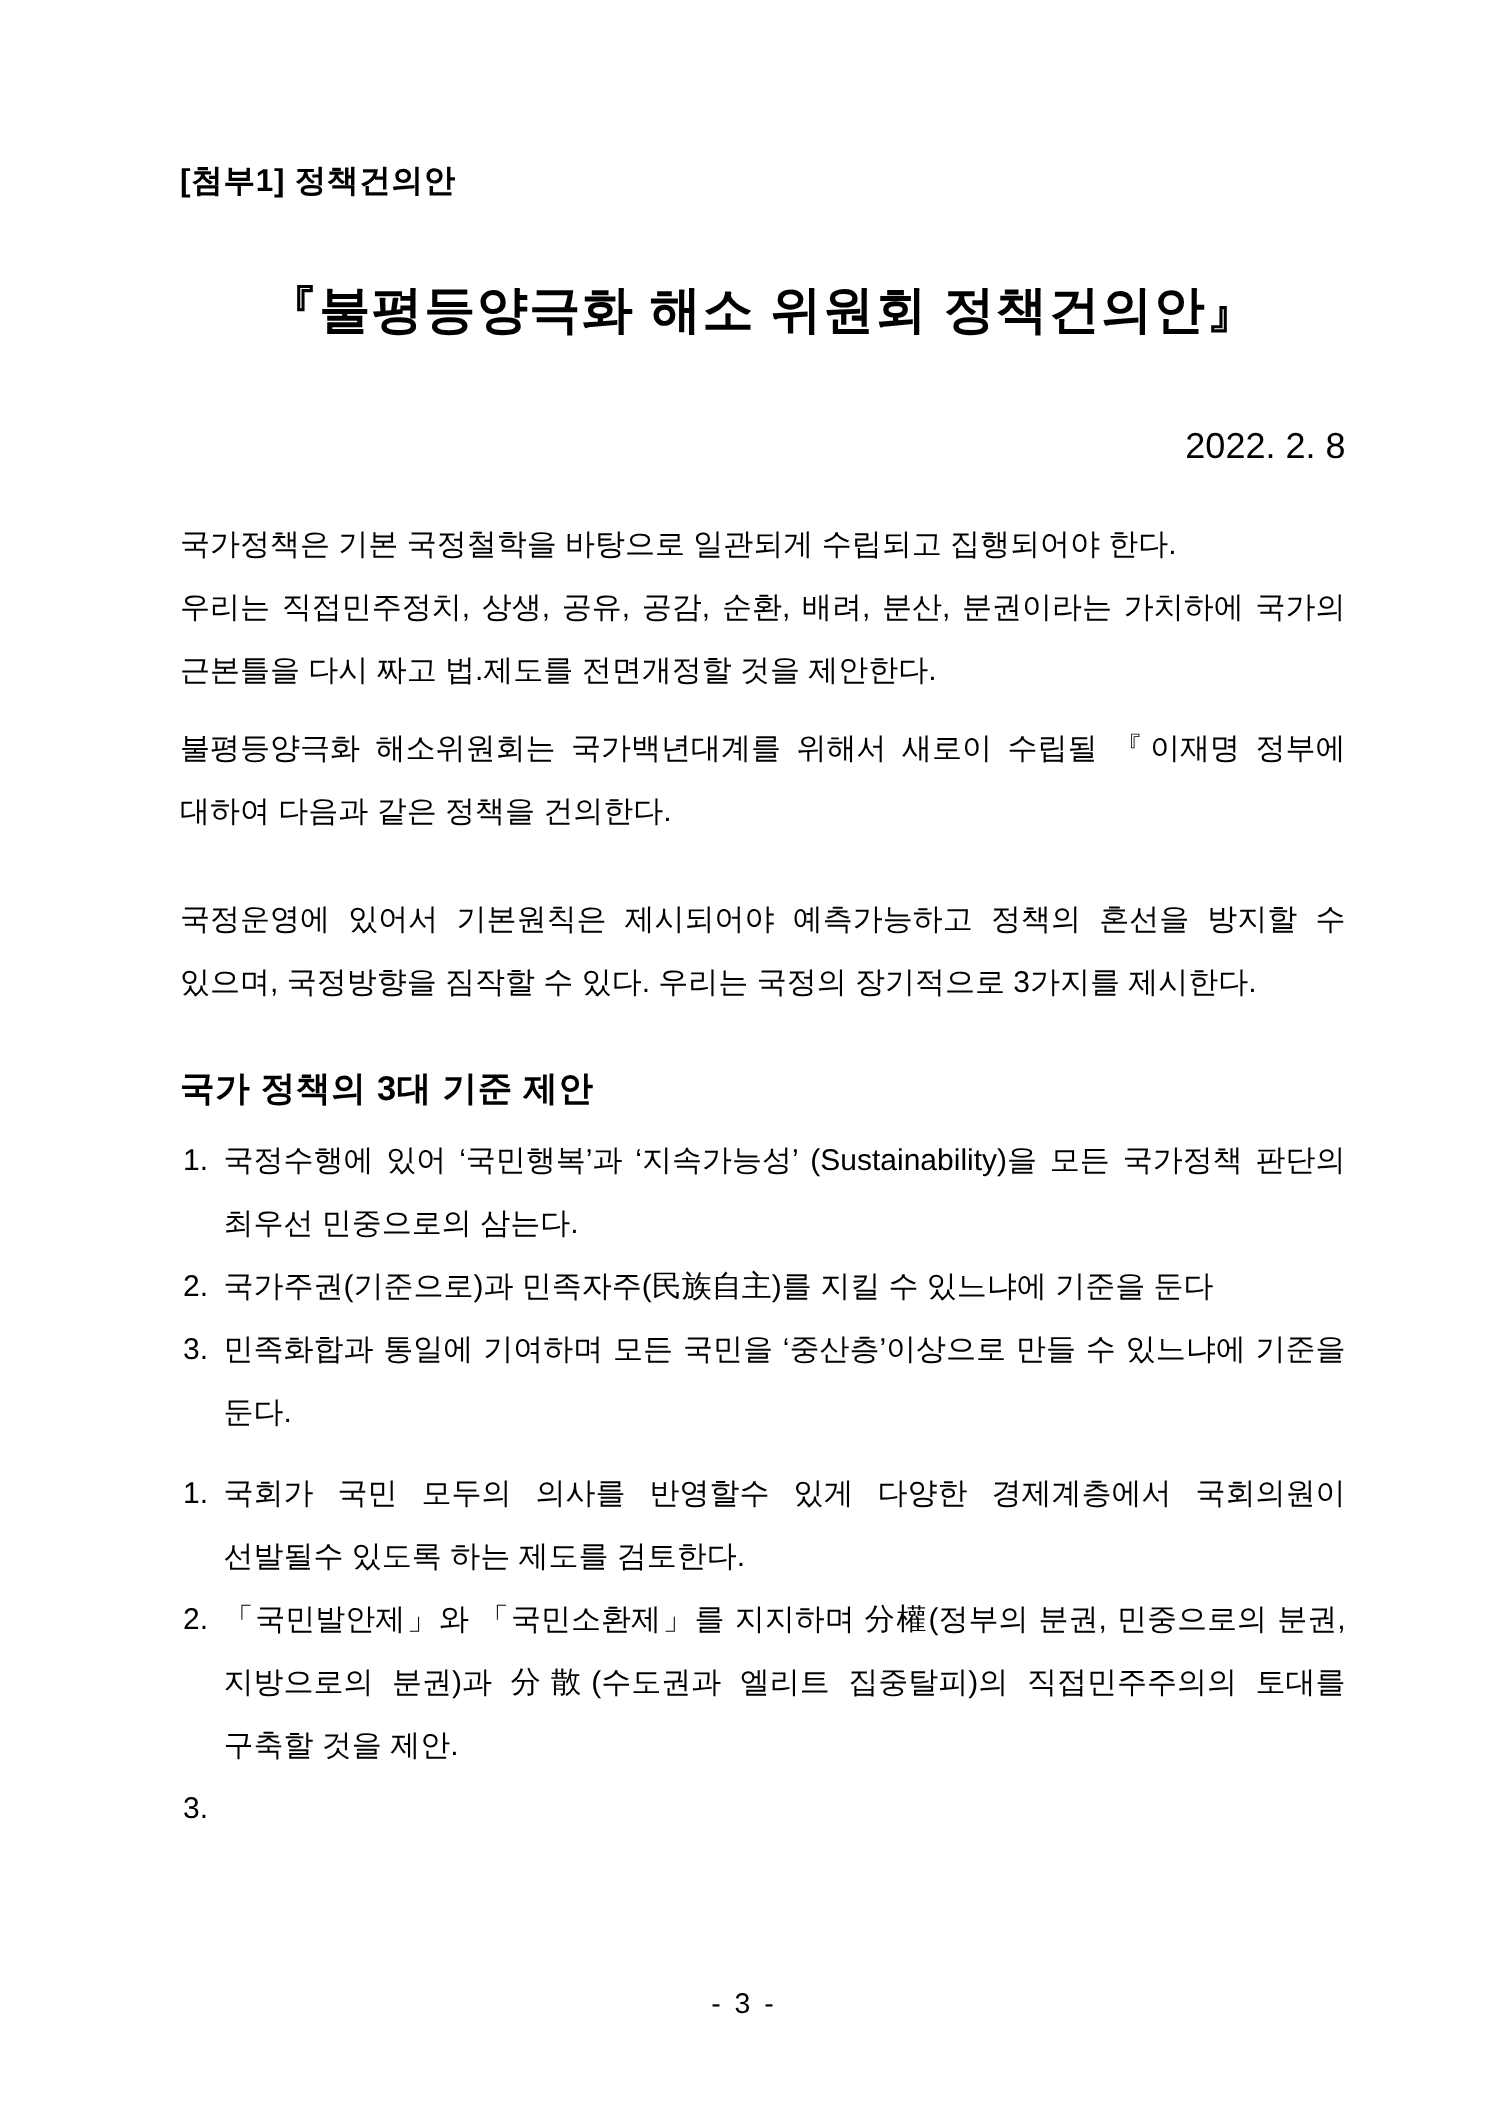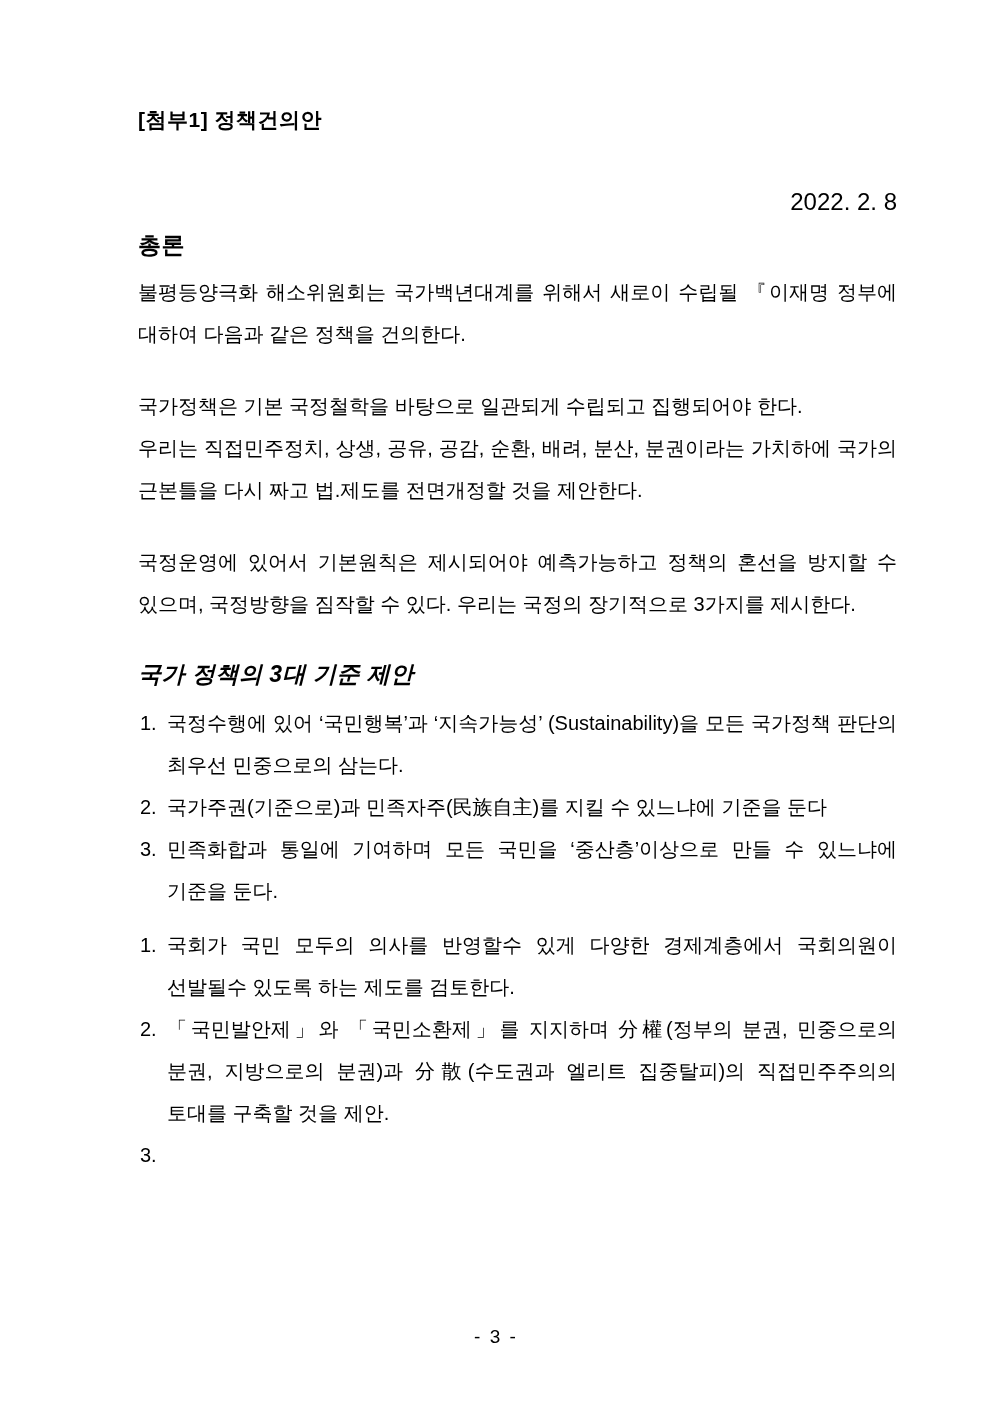--- a/index.html
+++ b/index.html
@@ -13,21 +13,20 @@
     height: 1403px;
     background: #ffffff;
     color: #000000;
     font-family: "Liberation Sans", "DejaVu Sans", sans-serif;
     overflow: hidden;
     box-sizing: border-box;
   }
   .content {
     padding: 106px 95px 0 120px;
     box-sizing: border-box;
-    margin-left: 18px;
   }
   .attachment-label {
     font-size: 21px;
     font-weight: bold;
     letter-spacing: 0.5px;
   }
   .doc-title {
     margin-top: 50px;
     text-align: center;
     font-size: 34px;
@@ -41,21 +40,20 @@
     font-size: 24px;
   }
   h2.sec-heading {
     margin: 14px 0 0 0;
     font-size: 23px;
     font-weight: bold;
     letter-spacing: 0.5px;
   }
   h2.sec-heading.spaced {
     margin-top: 34px;
-    font-style: italic;
   }
   .para-group {
     margin-top: 30px;
   }
   .para-group.first {
     margin-top: 10px;
   }
   .para {
     font-size: 20px;
     line-height: 2.1;
@@ -89,32 +87,32 @@
   }
 </style>
 </head>
 <body>
 
 <div class="page">
   <div class="content">
 
     <div class="attachment-label">[첨부1] 정책건의안</div>
 
+    <div class="doc-title">『불평등양극화 해소 위원회 정책건의안』</div>
 
     <div class="doc-date">2022. 2. 8</div>
 
-    <h2 class="sec-heading">총론</h2>
-
-    <div class="para-group first">
-      <div class="para">불평등양극화 해소위원회는 국가백년대계를 위해서 새로이 수립될 『이재명 정부에 대하여 다음과 같은 정책을 건의한다.</div>
-    </div>
 
     <div class="para-group">
       <div class="para">국가정책은 기본 국정철학을 바탕으로 일관되게 수립되고 집행되어야 한다.</div>
       <div class="para">우리는 직접민주정치, 상생, 공유, 공감, 순환, 배려, 분산, 분권이라는 가치하에 국가의 근본틀을 다시 짜고 법.제도를 전면개정할 것을 제안한다.</div>
+    </div>
+
+    <div class="para-group first">
+      <div class="para">불평등양극화 해소위원회는 국가백년대계를 위해서 새로이 수립될 『이재명 정부에 대하여 다음과 같은 정책을 건의한다.</div>
     </div>
 
     <div class="para-group">
       <div class="para">국정운영에 있어서 기본원칙은 제시되어야 예측가능하고 정책의 혼선을 방지할 수 있으며, 국정방향을 짐작할 수 있다. 우리는 국정의 장기적으로 3가지를 제시한다.</div>
     </div>
 
     <h2 class="sec-heading spaced">국가 정책의 3대 기준 제안</h2>
 
     <div class="list">
       <div class="list-item">

